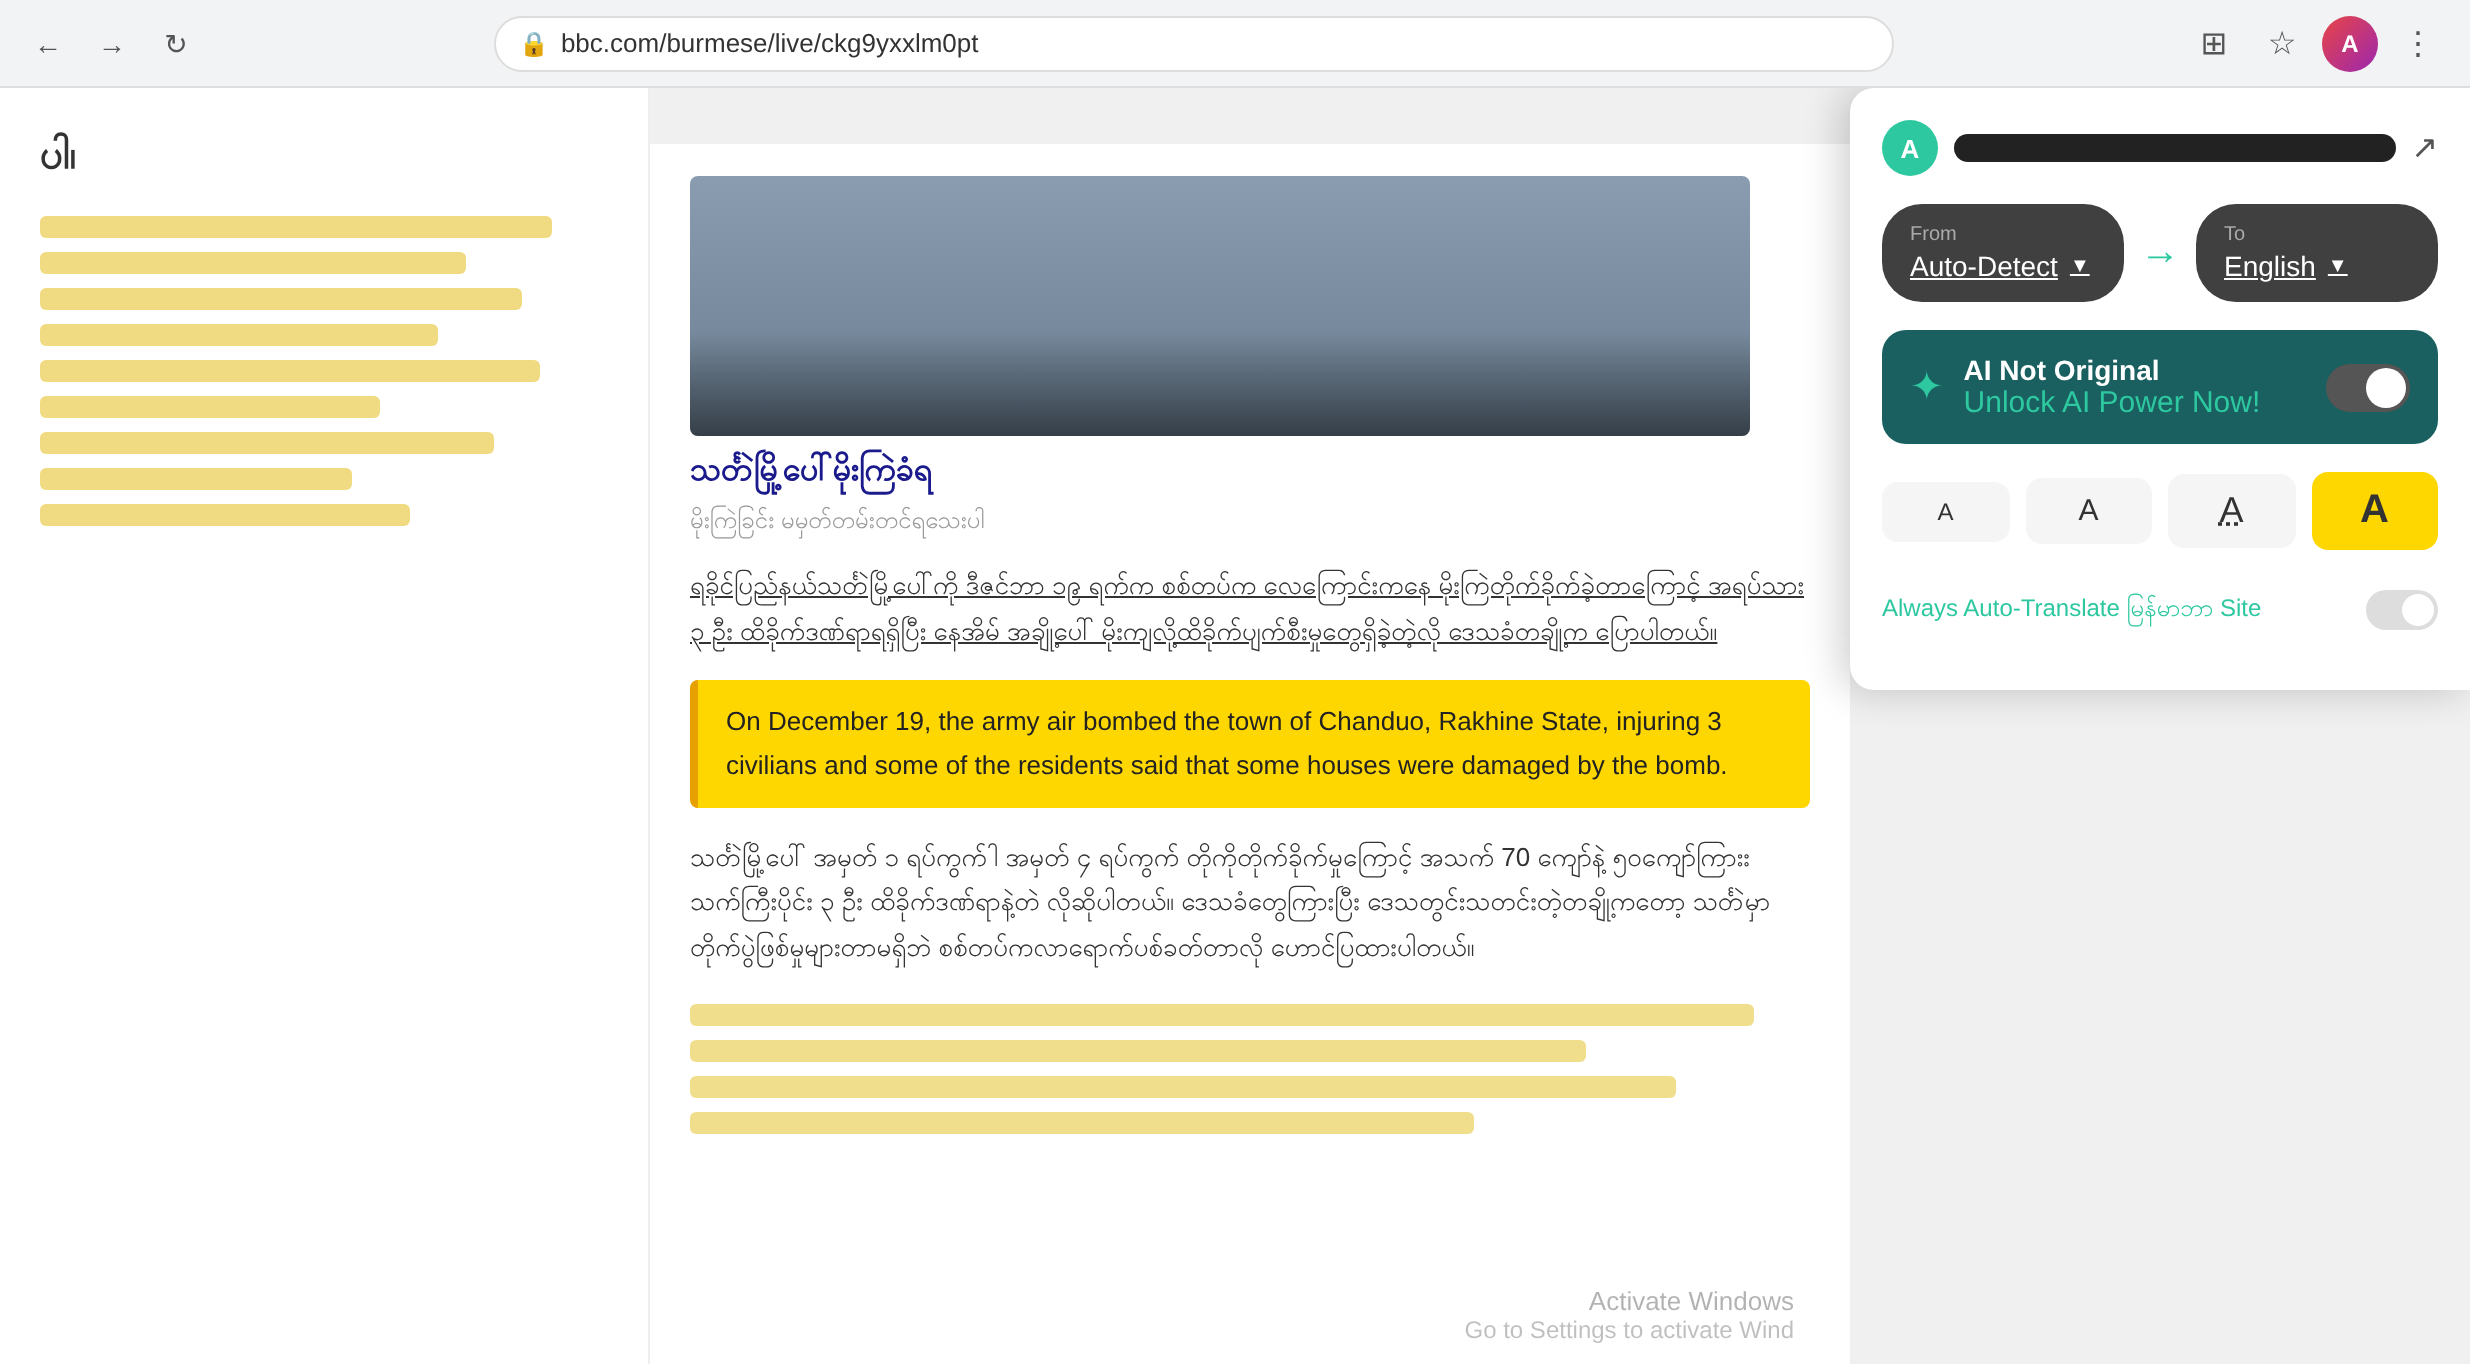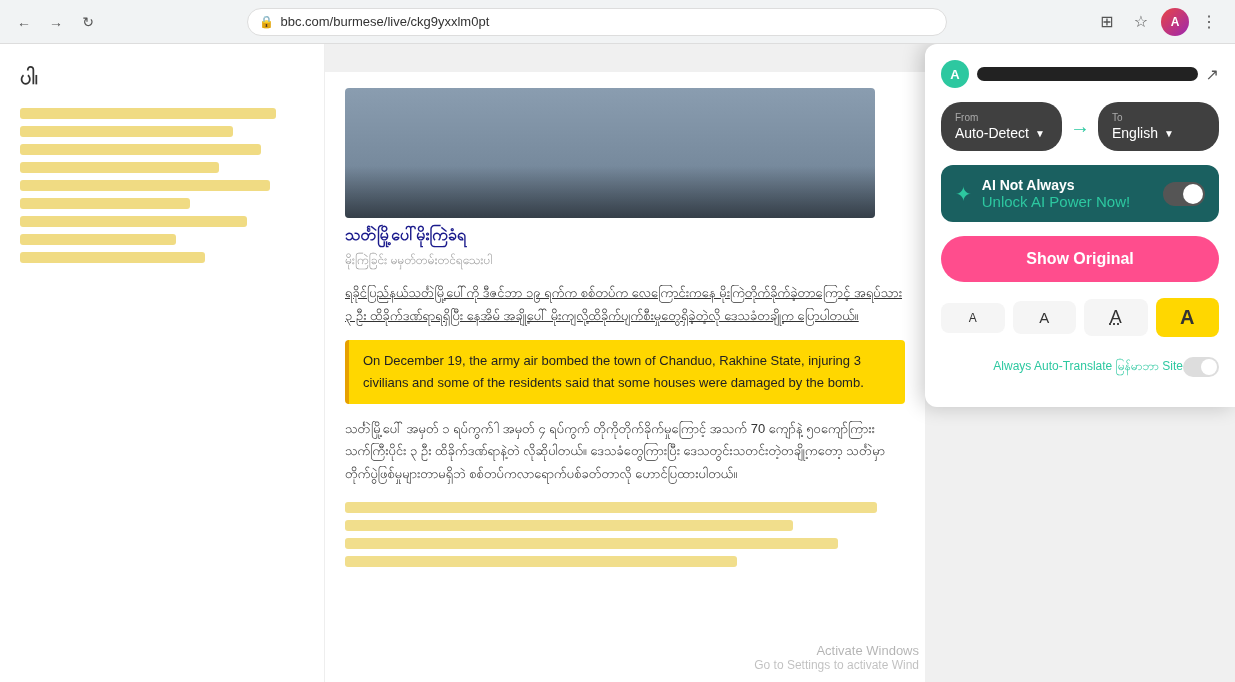--- a/index.html
+++ b/index.html
@@ -150,20 +150,21 @@
       display: block;
       margin-bottom: 2px;
     }
 
     .lang-value {
       font-size: 14px;
       font-weight: 500;
       display: flex;
       align-items: center;
       gap: 4px;
+      text-decoration: underline;
     }
 
     .lang-arrow {
       color: #2dc8a0;
       font-size: 20px;
     }
 
     
     .ai-toggle-row {
       background: #1a6060;
@@ -285,21 +286,21 @@
     }
 
     .font-btn.small { font-size: 12px; }
     .font-btn.medium { font-size: 16px; }
     .font-btn.large { font-size: 18px; text-decoration: underline dotted; }
 
     
     .auto-translate-row {
       display: flex;
       align-items: center;
-      justify-content: flex-end;
+      justify-content: space-between;
       margin-bottom: 10px;
       padding: 4px 0;
     }
 
     .auto-translate-label {
       font-size: 12px;
       color: #2dc8a0;
     }
 
     .toggle-small {
@@ -318,21 +319,21 @@
       border-radius: 50%;
       position: absolute;
       top: 2px;
       right: 2px;
     }
 
     
     .windows-watermark {
       position: absolute;
       bottom: 10px;
-      right: 6px;
+      right: 28px;
       color: rgba(0,0,0,0.3);
       font-size: 12px;
       text-align: right;
     }
 
     .article-layout {
       display: flex;
       height: calc(682px - 44px);
       overflow: hidden;
     }
@@ -461,30 +462,29 @@
             <span>English</span>
             <span style="font-size:10px;margin-left:2px;">▼</span>
           </div>
         </div>
       </div>
       
       
       <div class="ai-toggle-row">
         <div class="ai-star-icon">✦</div>
         <div class="ai-text-block">
-          <div class="ai-title">AI Not Always</div>
+          <div class="ai-title">AI Not Original</div>
           <div class="ai-subtitle">Unlock AI Power Now!</div>
         </div>
         <div class="toggle-switch">
           <div class="toggle-knob"></div>
         </div>
       </div>
       
       
-      <button class="show-original-btn">Show Original</button>
       
       
       
       
       <div class="font-size-row">
         <button class="font-btn small" style="font-size:12px;">A</button>
         <button class="font-btn medium" style="font-size:15px;">A</button>
         <button class="font-btn large" style="font-size:18px;text-decoration:underline dotted;">A</button>
         <button class="font-btn active" style="font-size:20px;background:#ffd700;">A</button>
       </div>

